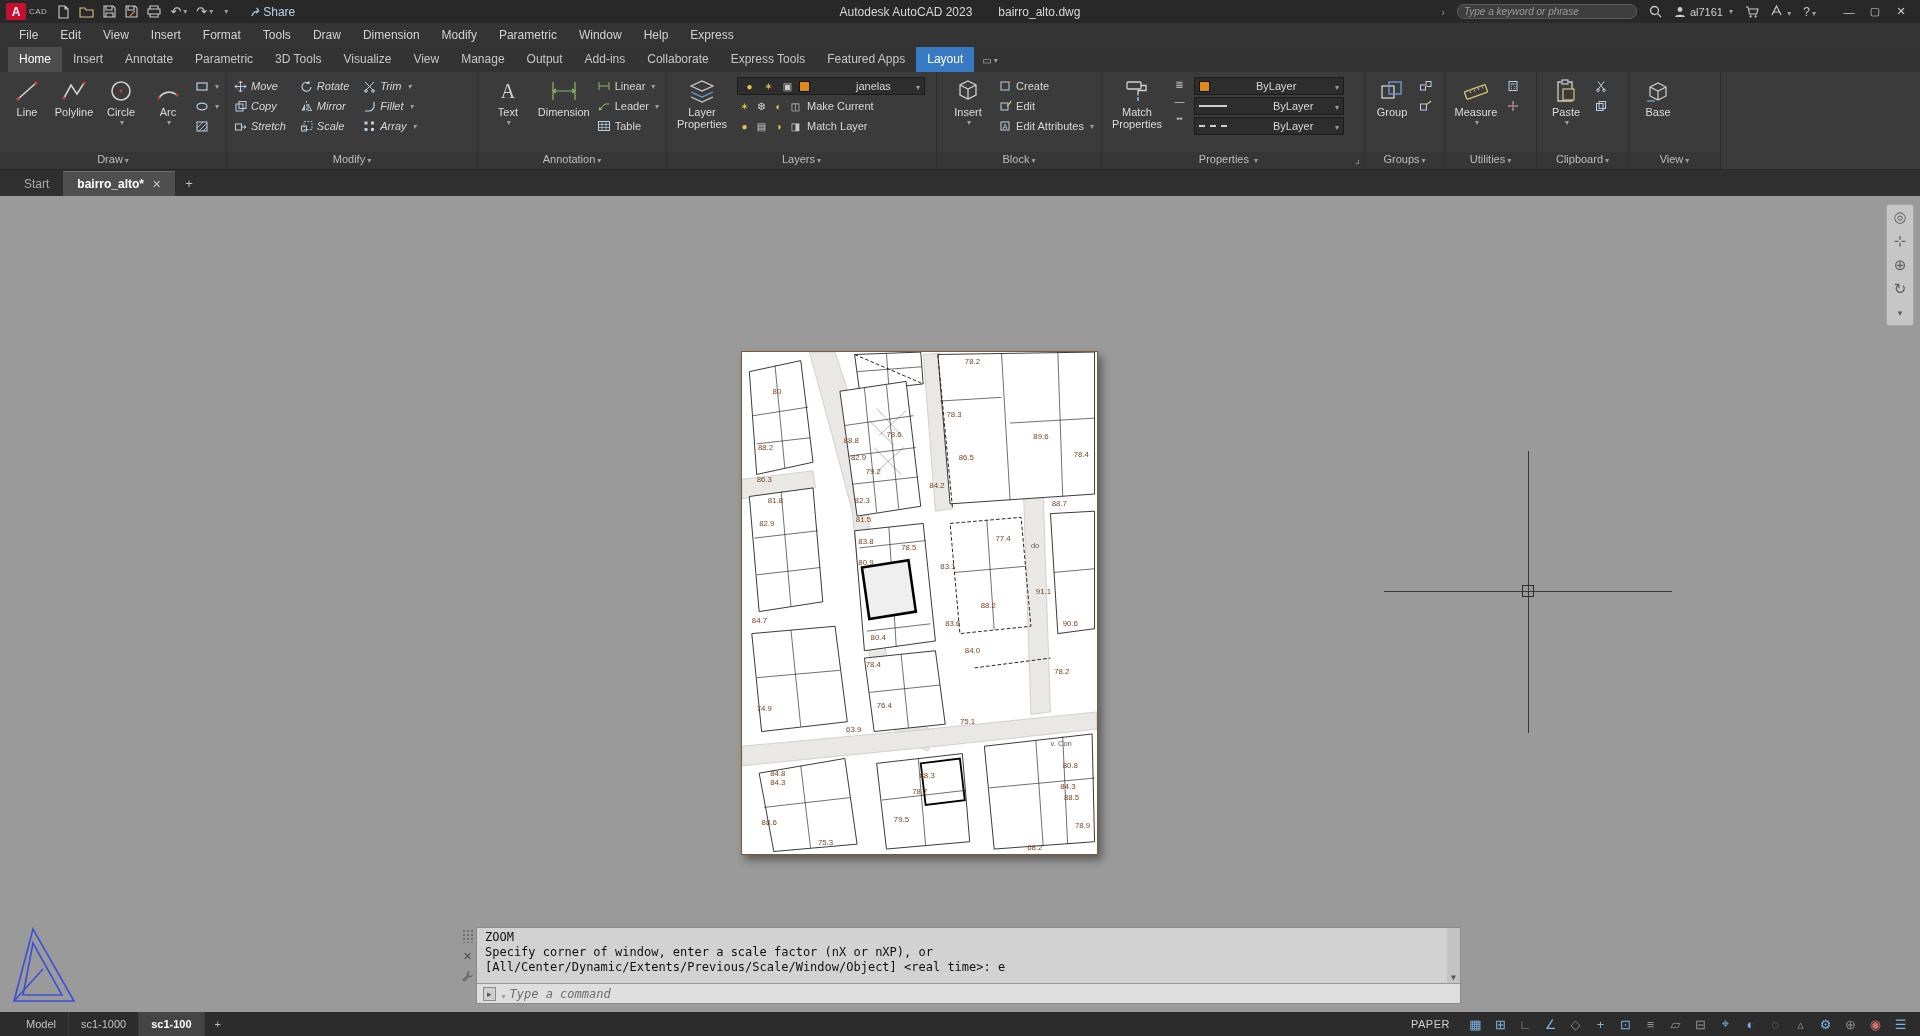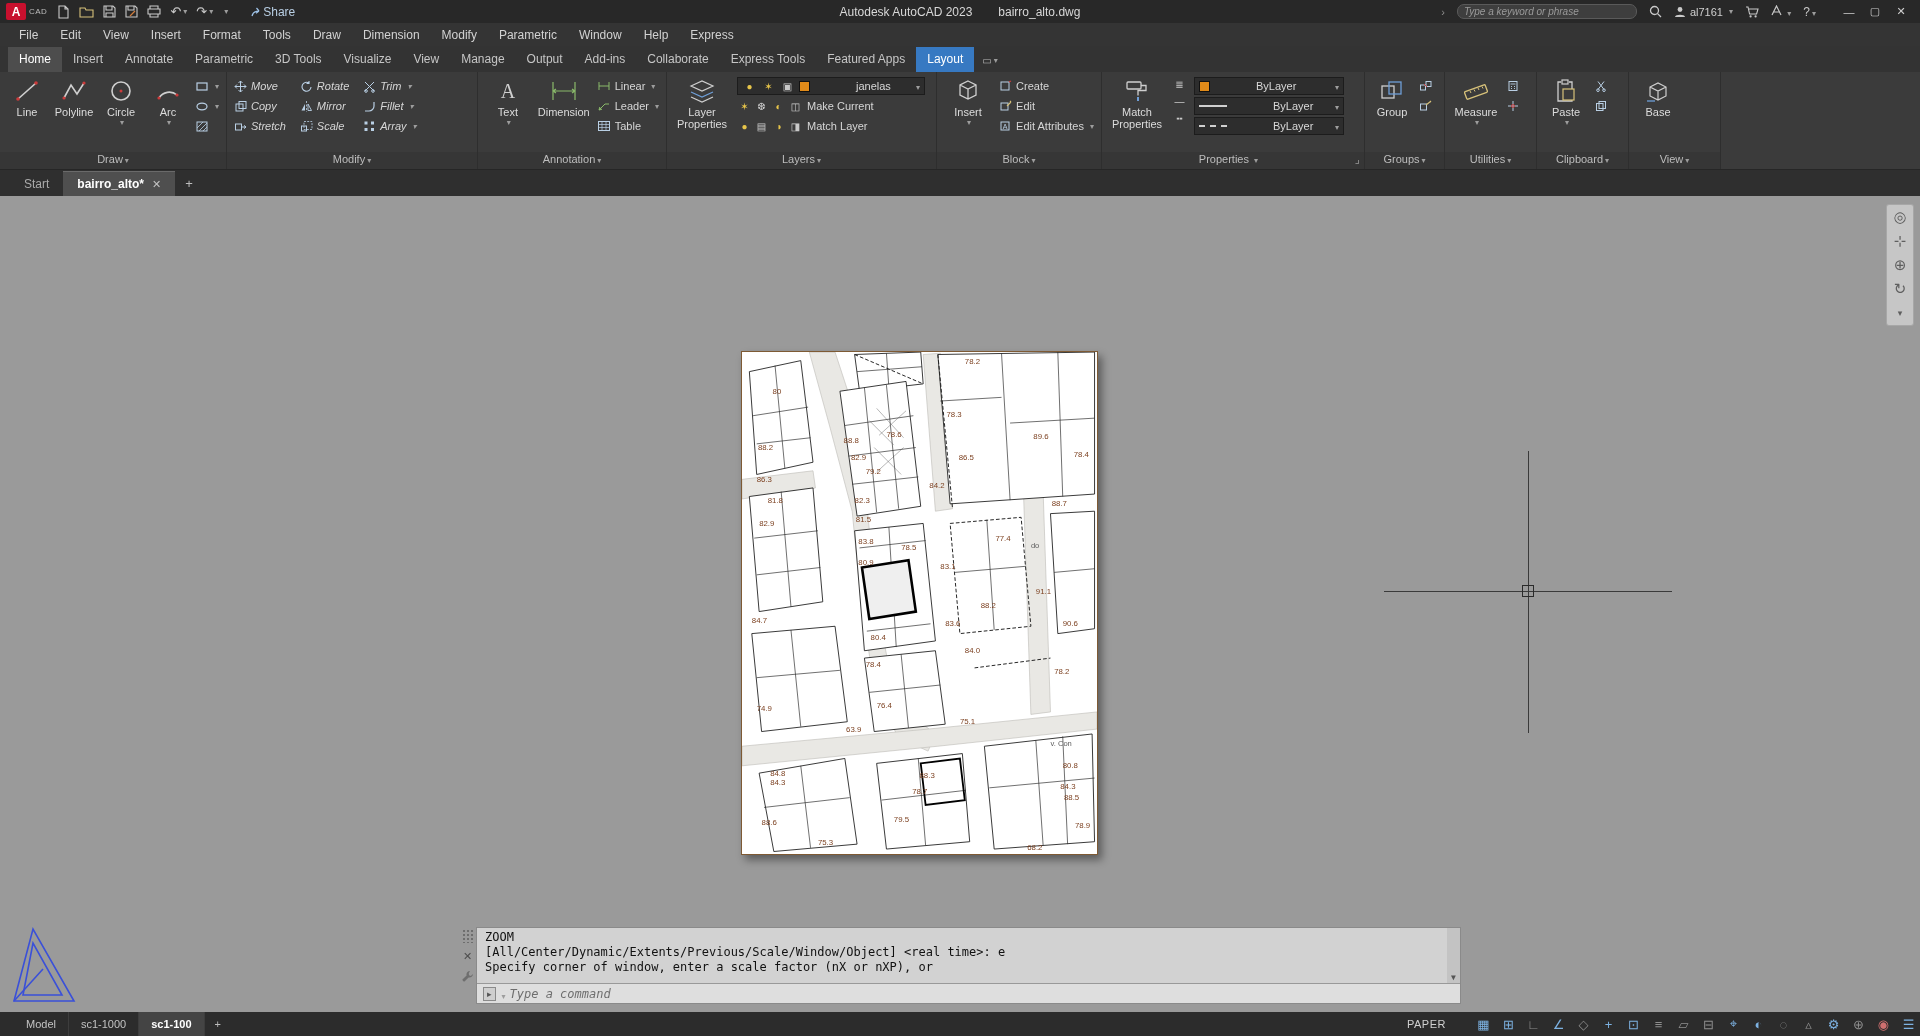--- a/index.html
+++ b/index.html
@@ -110,21 +110,21 @@
               font-size:12px; color:#333; font-style:italic; }
   .cmdinput::placeholder { color:#6e6e6e; font-style:italic; }
 
   
   .statusbar { position:absolute; left:0; top:1012px; width:1920px; height:24px; background:#2c2c2c;
                display:flex; align-items:center; font-size:11px; color:#c3c3c3; }
   .stabs { display:flex; align-items:center; height:100%; padding-left:14px; }
   .stab { padding:0 12px; height:100%; display:flex; align-items:center; border-right:1px solid #3d3d3d; }
   .stab.active { background:#444444; color:#ffffff; font-weight:bold; }
   .stplus { padding:0 10px; color:#bdbdbd; }
-  .stright { margin-left:auto; display:flex; align-items:center; gap:16px; padding-right:0; }
+  .stright { margin-left:auto; display:flex; align-items:center; gap:4px; padding-right:8px; }
   .spacelabel { font-size:11px; color:#d0d0d0; margin-right:10px; letter-spacing:.5px; }
   .sticon { width:23px; height:20px; display:flex; align-items:center; justify-content:center; font-size:13px; }
   .sticon.on { color:#7db2e2; }
   .sticon.off { color:#8f8f8f; }
   .sticon.red { color:#cf6f6f; }
 
   
   .street { fill:#e9e8e4; stroke:#bdbcb6; stroke-width:0.5; }
   .blk { fill:#ffffff; stroke:#1a1a1a; stroke-width:0.7; }
   .pl  { fill:none; stroke:#2a2a2a; stroke-width:0.55; }
@@ -803,22 +803,22 @@
       <div class="cmdrail">
         <div class="grip"></div>
         <span class="x">✕</span>
         <svg width="12" height="12" viewBox="0 0 12 12">
             <path d="M8,1 a3.5,3.5 0 0 0 -3.4,4.4 L1.5,8.5 a1.5,1.5 0 1 0 2,2 L6.6,7.4 A3.5,3.5 0 0 0 11,4 L8.8,6 7,5.2 6.8,3.2 Z" fill="#6e6e6e"></path>
           </svg>
       </div>
       <div class="cmdbox">
         <div class="cmdhist">
           <div>ZOOM</div>
+          <div>Specify corner of window, enter a scale factor (nX or nXP), or</div>
           <div>[All/Center/Dynamic/Extents/Previous/Scale/Window/Object] &lt;real time&gt;: e</div>
-          <div>Specify corner of window, enter a scale factor (nX or nXP), or</div>
           <div class="cmdscroll">
               <span>▼</span>
             </div>
         </div>
         <div class="cmdinputrow">
           <span class="cmd-chip">▸</span>
           <span class="caret"></span>
           <input class="cmdinput" placeholder="Type a command" style="">
         </div>
       </div>

